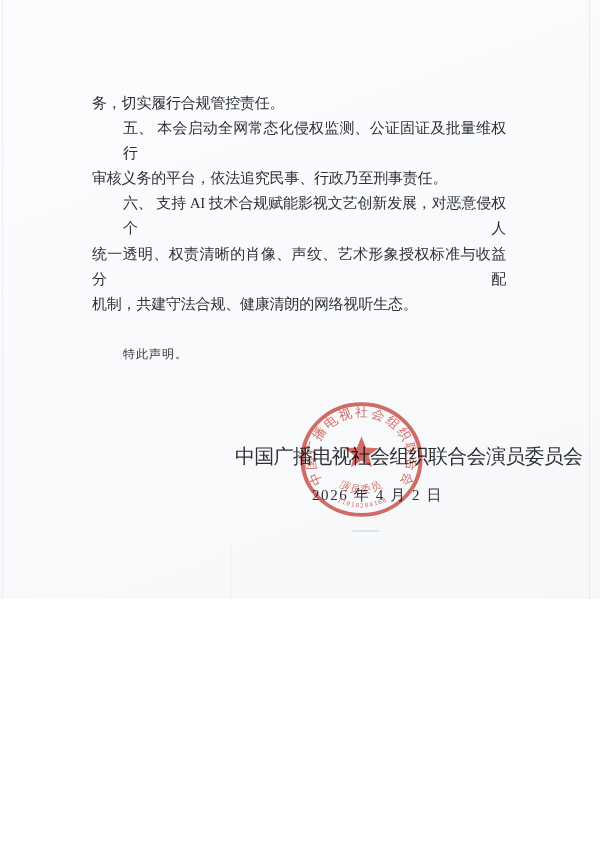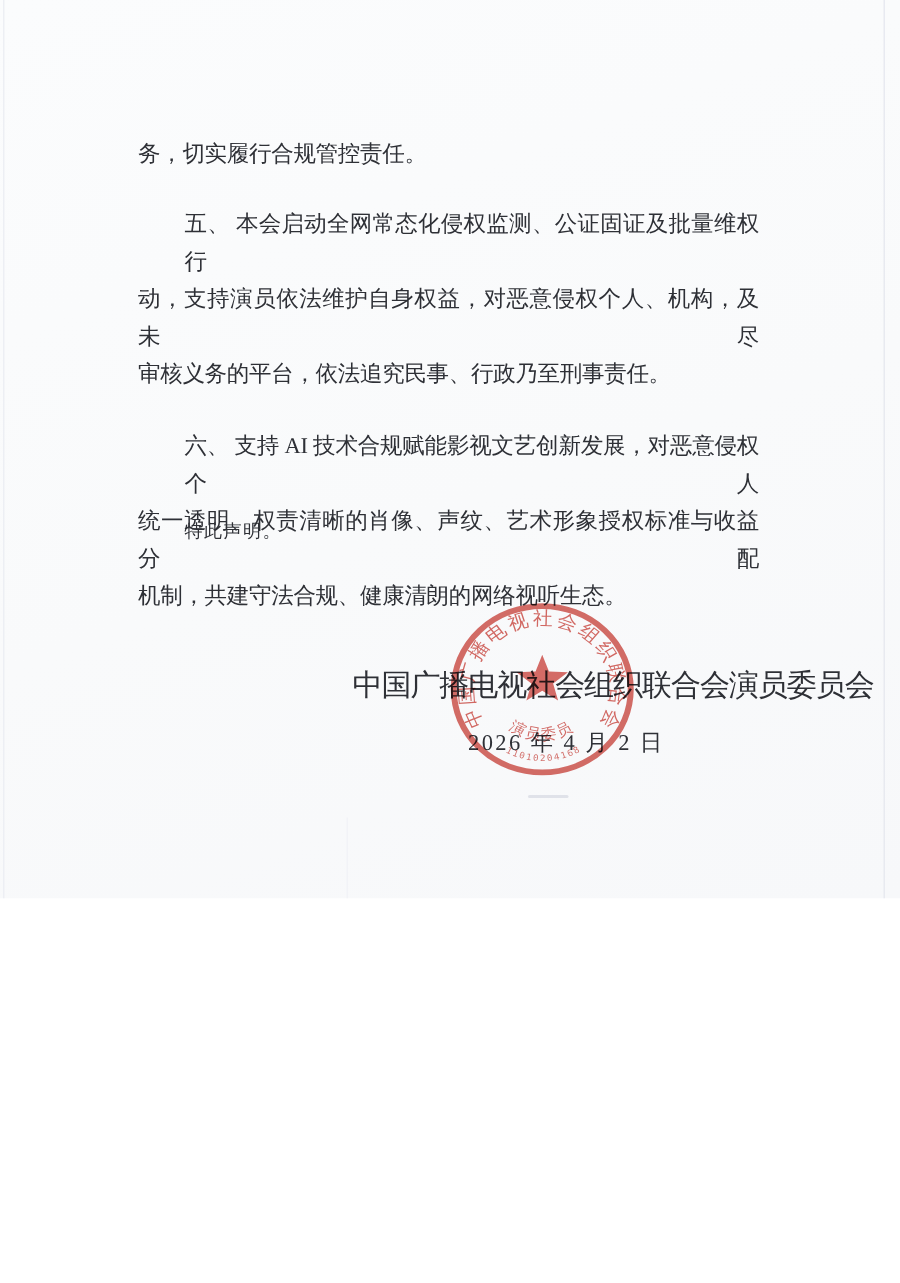--- a/index.html
+++ b/index.html
@@ -17,21 +17,21 @@
   .edge-bottom{position:absolute;left:0;top:827px;width:600px;height:1px;background:#eaecf1;}
   .fold-line{position:absolute;left:231px;top:545px;width:1px;height:282px;background:#f2f3f7;}
   .seal-underline-mark{position:absolute;left:352px;top:530px;width:27px;height:2px;background:#ccd0da;opacity:.55;border-radius:1px;}
 
   .body-text{
     position:absolute;left:92px;top:91px;width:414px;
     font-size:15px;line-height:25.1px;letter-spacing:-0.2px;
   }
   .line{white-space:nowrap;}
   .line.jfy{white-space:normal;text-align:justify;text-align-last:justify;text-justify:inter-character;}
-  .line.ind{padding-left:31px;margin-top:22px;}
+  .line.ind{padding-left:31px;}
 
   .closing{
     position:absolute;left:123px;top:346px;
     font-size:12px;letter-spacing:1px;
   }
   .sig-org{
     position:absolute;left:235px;top:443px;
     font-size:20px;letter-spacing:-0.7px;white-space:nowrap;
   }
   .sig-date{
@@ -58,21 +58,20 @@
 <div class="page">
 
   <div class="edge-left"></div>
   <div class="edge-right"></div>
   <div class="edge-bottom"></div>
   <div class="fold-line"></div>
 
   <div class="body-text">
     <div class="line">务，切实履行合规管控责任。</div>
     <div class="line jfy ind">五、 本会启动全网常态化侵权监测、公证固证及批量维权行</div>
-    <div class="line jfy">动，支持演员依法维护自身权益，对恶意侵权个人、机构，及未尽</div>
     <div class="line">审核义务的平台，依法追究民事、行政乃至刑事责任。</div>
     <div class="line jfy ind">六、 支持 AI 技术合规赋能影视文艺创新发展，对恶意侵权个人</div>
     <div class="line jfy">统一透明、权责清晰的肖像、声纹、艺术形象授权标准与收益分配</div>
     <div class="line">机制，共建守法合规、健康清朗的网络视听生态。</div>
   </div>
 
   <div class="closing">特此声明。</div>
 
   <div class="sig-org">中国广播电视社会组织联合会演员委员会</div>
   <div class="sig-date">2026 年 4 月 2 日</div>

